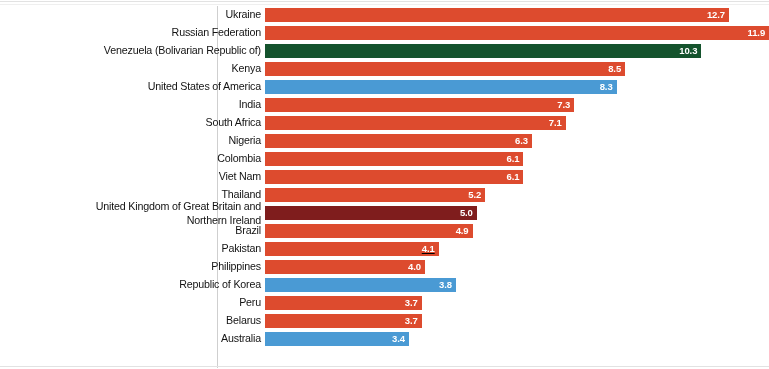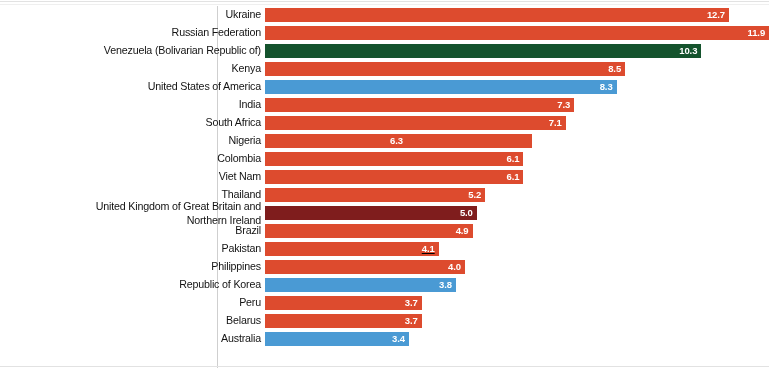--- a/index.html
+++ b/index.html
@@ -171,21 +171,21 @@
         <div class="cat-label">South Africa</div>
         <div class="bar-track">
           <div class="bar" style="width: 300.772px; background: rgb(221, 75, 46);">
             <span class="bar-value">7.1</span>
           </div>
         </div>
       </div>
       <div class="row">
         <div class="cat-label">Nigeria</div>
         <div class="bar-track">
-          <div class="bar" style="width: 266.882px; background: rgb(221, 75, 46); justify-content: center;">
+          <div class="bar" style="width: 266.882px; background: rgb(221, 75, 46);">
             <span class="bar-value">6.3</span>
           </div>
         </div>
       </div>
       <div class="row">
         <div class="cat-label">Colombia</div>
         <div class="bar-track">
           <div class="bar" style="width: 258.409px; background: rgb(221, 75, 46);">
             <span class="bar-value">6.1</span>
           </div>
@@ -227,21 +227,21 @@
         <div class="cat-label">Pakistan</div>
         <div class="bar-track">
           <div class="bar" style="width: 173.685px; background: rgb(221, 75, 46); text-decoration: underline;">
             <span class="bar-value">4.1</span>
           </div>
         </div>
       </div>
       <div class="row">
         <div class="cat-label">Philippines</div>
         <div class="bar-track">
-          <div class="bar" style="width: 200px; background: rgb(221, 75, 46);">
+          <div class="bar" style="width: 160px; background: rgb(221, 75, 46);">
             <span class="bar-value">4.0</span>
           </div>
         </div>
       </div>
       <div class="row">
         <div class="cat-label">Republic of Korea</div>
         <div class="bar-track">
           <div class="bar" style="width: 191px; background: rgb(74, 154, 212);">
             <span class="bar-value">3.8</span>
           </div>

